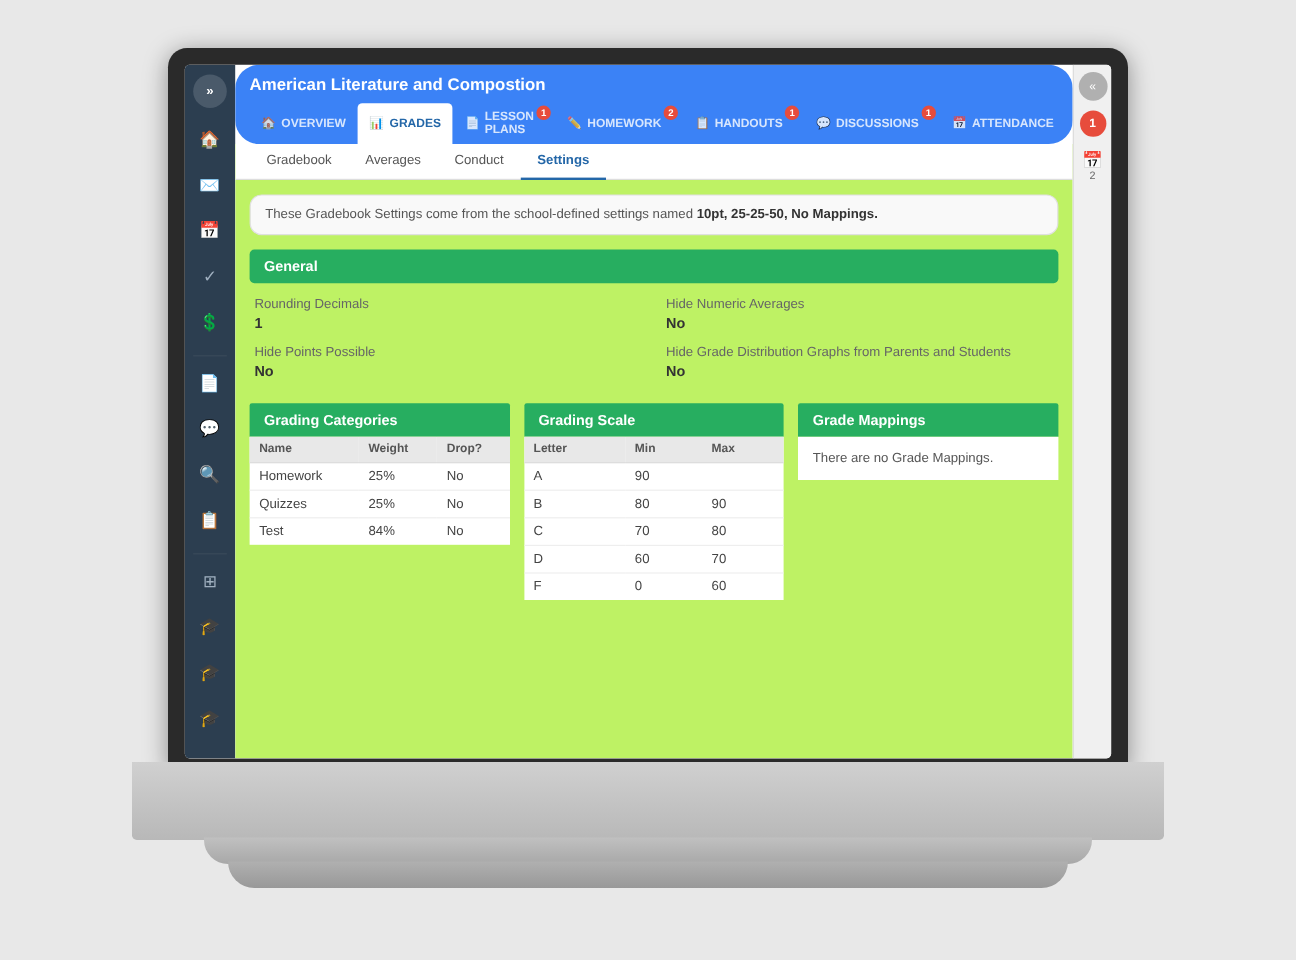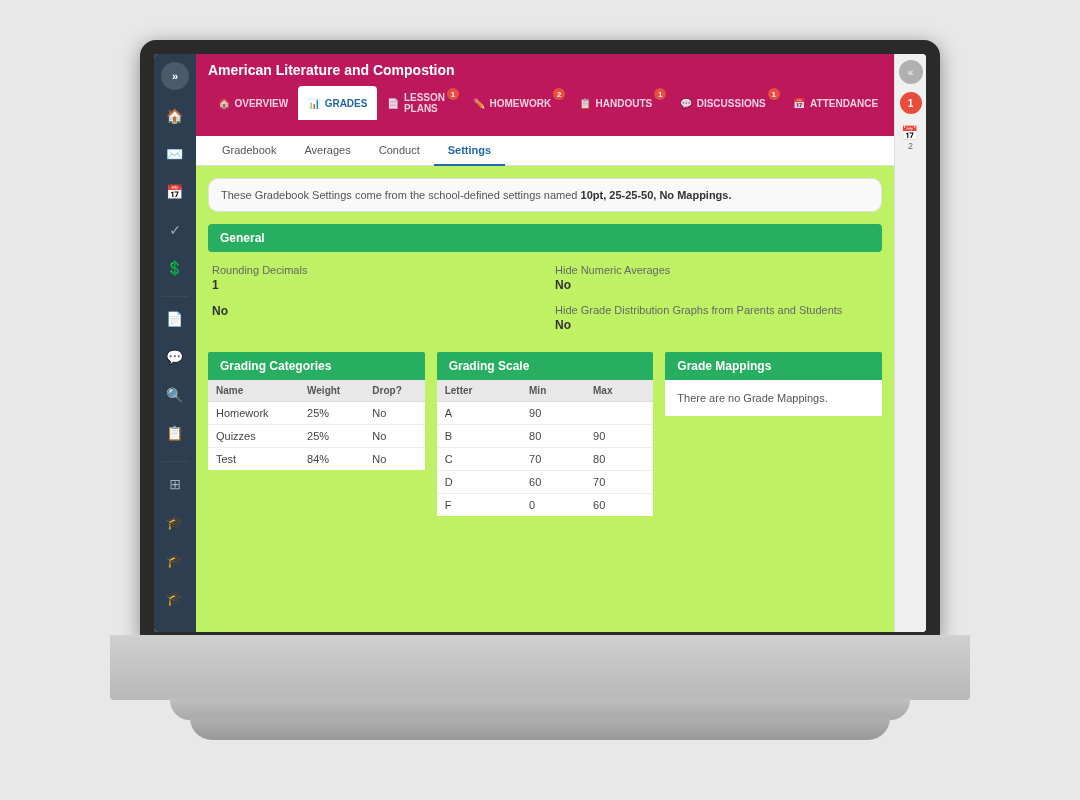--- a/index.html
+++ b/index.html
@@ -176,22 +176,23 @@
     
     .main-content {
       flex: 1;
       display: flex;
       flex-direction: column;
       overflow: hidden;
     }
 
     
     .header {
-      background: #be185d;
-      padding: 8px 12px 16px 12px;
+      background: #3b82f6;
+      padding: 8px 12px 0 12px;
+      border-radius: 20px;
     }
 
     .header-title {
       color: #fff;
       font-size: 14px;
       font-weight: bold;
       margin-bottom: 8px;
     }
 
     .nav-tabs {
@@ -455,20 +456,21 @@
               <div class="general-grid">
                 <div class="field-group">
                   <label>Rounding Decimals</label>
                   <div class="field-value">1</div>
                 </div>
                 <div class="field-group">
                   <label>Hide Numeric Averages</label>
                   <div class="field-value">No</div>
                 </div>
                 <div class="field-group">
+                  <label>Hide Points Possible</label>
                   <div class="field-value">No</div>
                 </div>
                 <div class="field-group">
                   <label>Hide Grade Distribution Graphs from Parents and Students</label>
                   <div class="field-value">No</div>
                 </div>
               </div>
             </div>
 
             <div class="bottom-grids">

